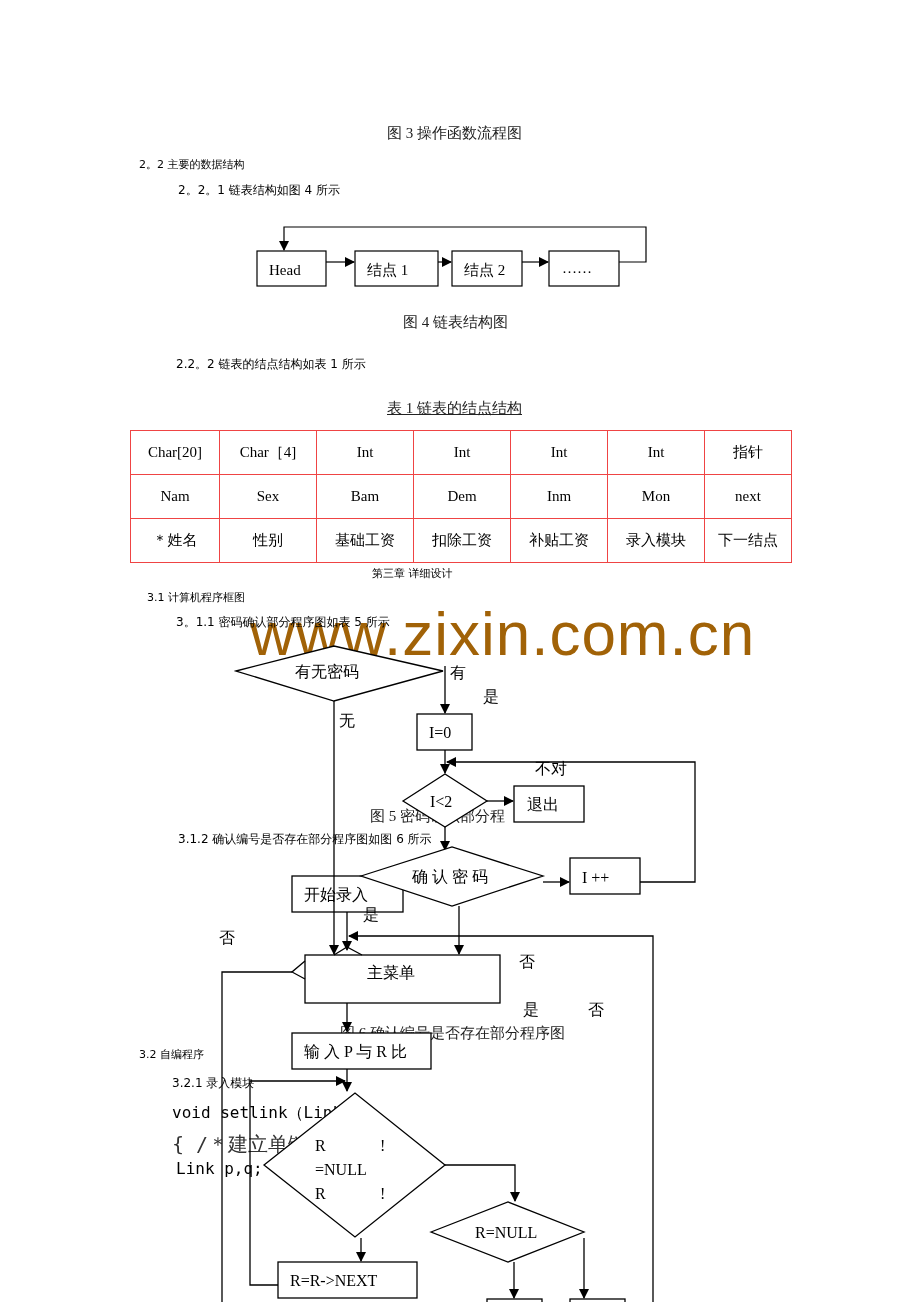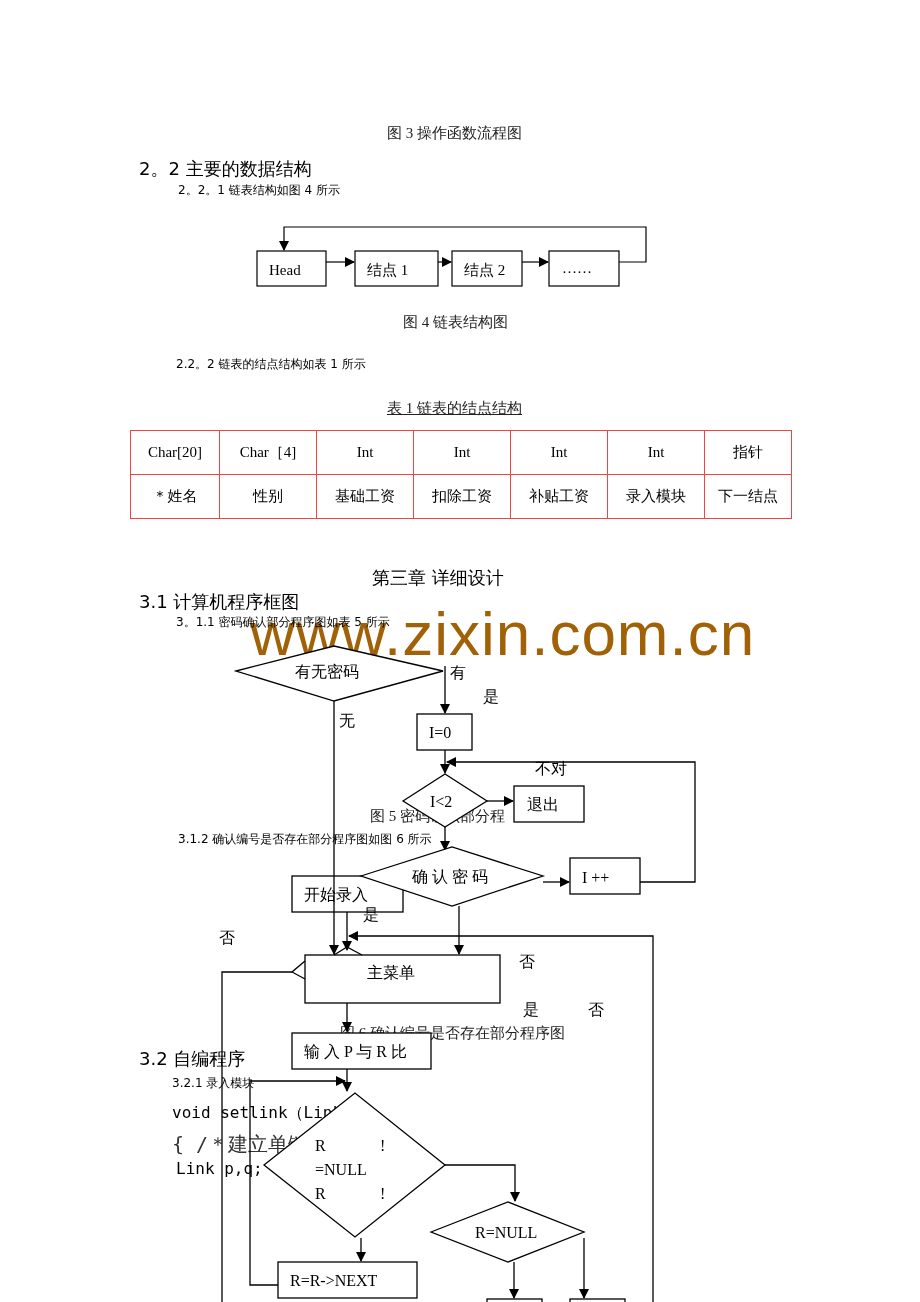--- a/index.html
+++ b/index.html
@@ -2,21 +2,21 @@
 <html><head>
   <meta charset="utf-8">
   <style>
     html, body { margin: 0; padding: 0; background: #ffffff; }
     body { width: 920px; height: 1302px; position: relative; overflow: hidden; color: #000; }
     .abs { position: absolute; white-space: nowrap; }
     .serif { font-family: "Liberation Serif", "DejaVu Serif", serif; }
     .sans { font-family: "DejaVu Sans", "Liberation Sans", sans-serif; }
     .mono { font-family: "DejaVu Sans Mono", "Liberation Mono", monospace; }
     .caption { font-size: 15px; color: #222; }
-    .h2 { font-size: 18px; }
+    .h2 { font-size: 11px; }
     .h3 { font-size: 12px; }
     .watermark { font-family: "Liberation Sans", sans-serif; font-size: 62px; color: #a16207; letter-spacing: 1px; }
     table.node-table { position: absolute; left: 130px; top: 430px; border-collapse: collapse; font-family: "Liberation Serif", serif; font-size: 15px; }
     table.node-table td { border: 1px solid #ef4444; height: 43px; text-align: center; padding: 0; }
     svg#flow { position: absolute; left: 0; top: 0; }
     svg text { font-family: "Liberation Serif", "DejaVu Serif", serif; }
     .lbl { font-size: 16px; font-family: "Liberation Serif", serif; }
   </style>
 </head>
 <body>
@@ -58,33 +58,42 @@
       <tr>
     <td style="width:88px">Char[20]</td>
     <td style="width:96px">Char［4]</td>
     <td style="width:96px">Int</td>
     <td style="width:96px">Int</td>
     <td style="width:96px">Int</td>
     <td style="width:96px">Int</td>
     <td style="width:86px">指针</td>
   </tr>
   <tr>
+    <td>Nam</td>
+    <td>Sex</td>
+    <td>Bam</td>
+    <td>Dem</td>
+    <td>Inm</td>
+    <td>Mon</td>
+    <td>next</td>
+  </tr>
+  <tr>
     <td>＊姓名</td>
     <td>性别</td>
     <td>基础工资</td>
     <td>扣除工资</td>
     <td>补贴工资</td>
     <td>录入模块</td>
     <td>下一结点</td>
   </tr>
 </tbody>
   </table>
 
 <div class="abs sans h2" style="left:372px; top:566px;">第三章        详细设计</div>
-<div class="abs sans h2" style="left:139px; top:590px;">3.1   计算机程序框图</div>
+<div class="abs sans h2" style="left:147px; top:590px;">3.1   计算机程序框图</div>
 <div class="abs sans h3" style="left:176px; top:614px;">3。1.1 密码确认部分程序图如表 5 所示</div>
 
 <div class="abs serif caption" style="left:370px; top:807px;">图 5  密码确认部分程</div>
 <div class="abs sans h3" style="left:178px; top:831px;">3.1.2 确认编号是否存在部分程序图如图 6 所示</div>
 <div class="abs serif caption" style="left:340px; top:1024px;">图 6 确认编号是否存在部分程序图</div>
 
 <div class="abs sans h2" style="left:139px; top:1047px;">3.2   自编程序</div>
 <div class="abs sans h3" style="left:172px; top:1075px;">3.2.1 录入模块</div>
 <div class="abs mono" style="left:172px; top:1103px; font-size:16px;">void setlink（Link l）</div>
 <div class="abs mono" style="left:172px; top:1131px; font-size:20px; color:#333;">{ /＊建立单链表</div>

